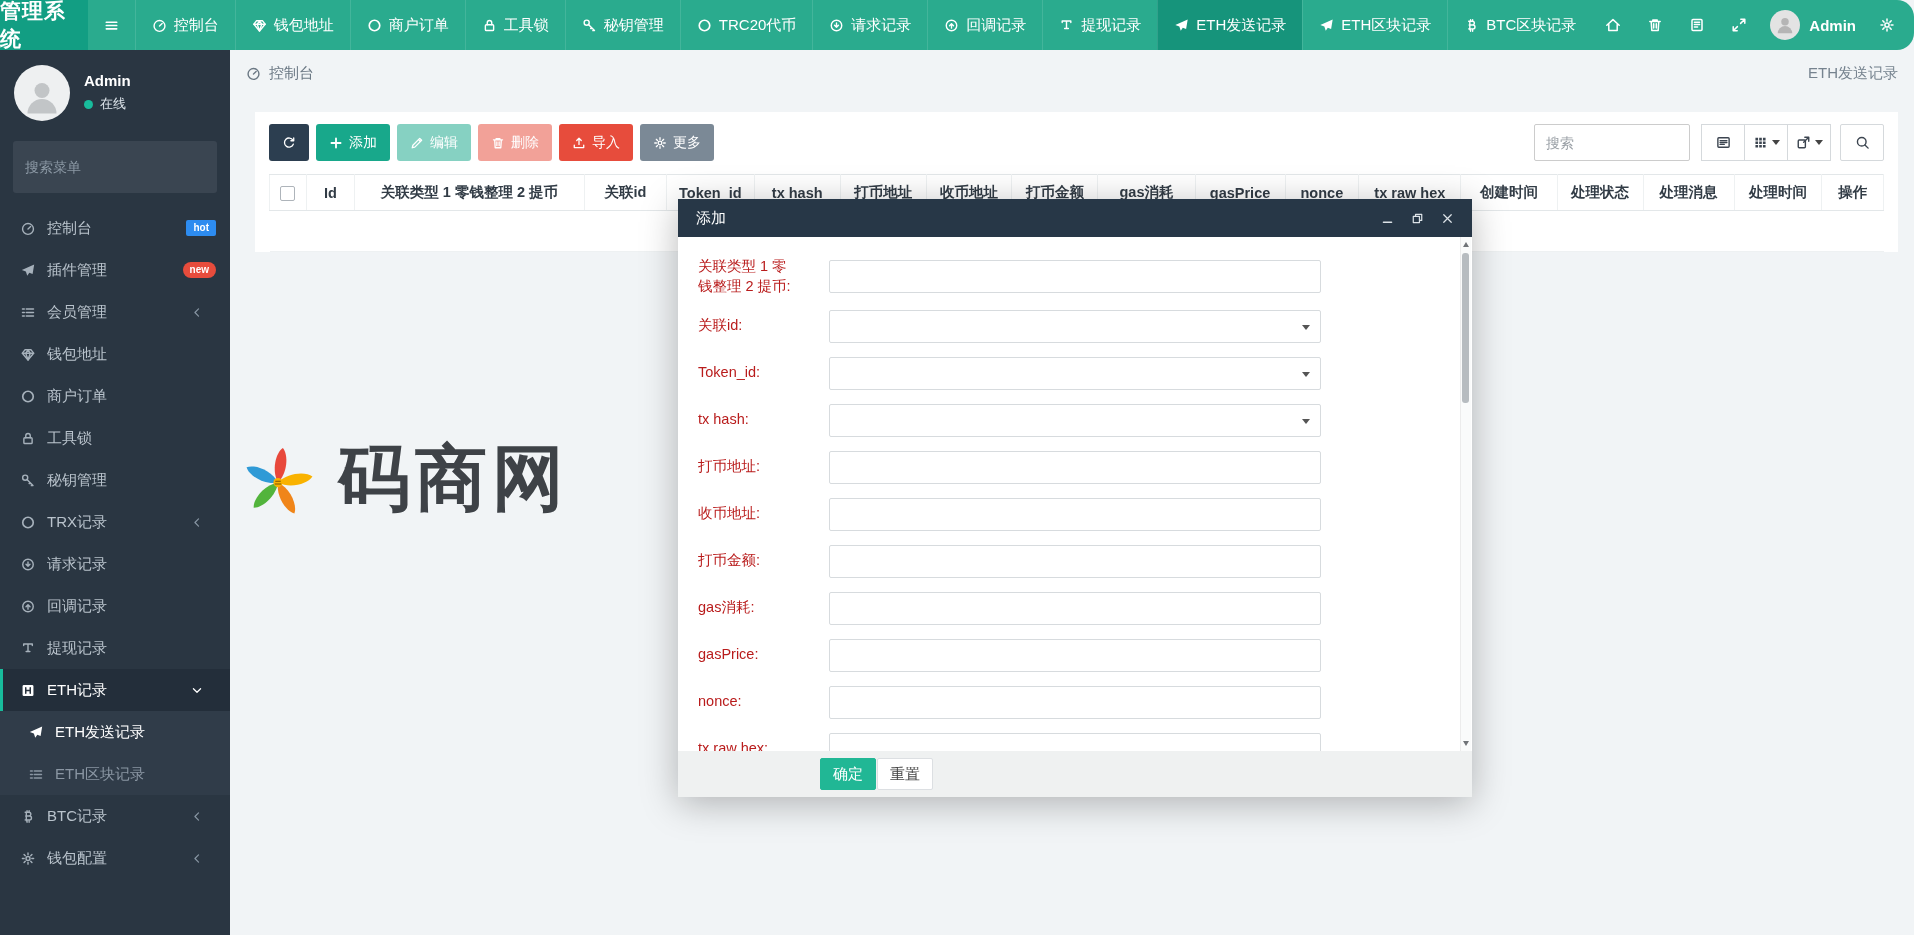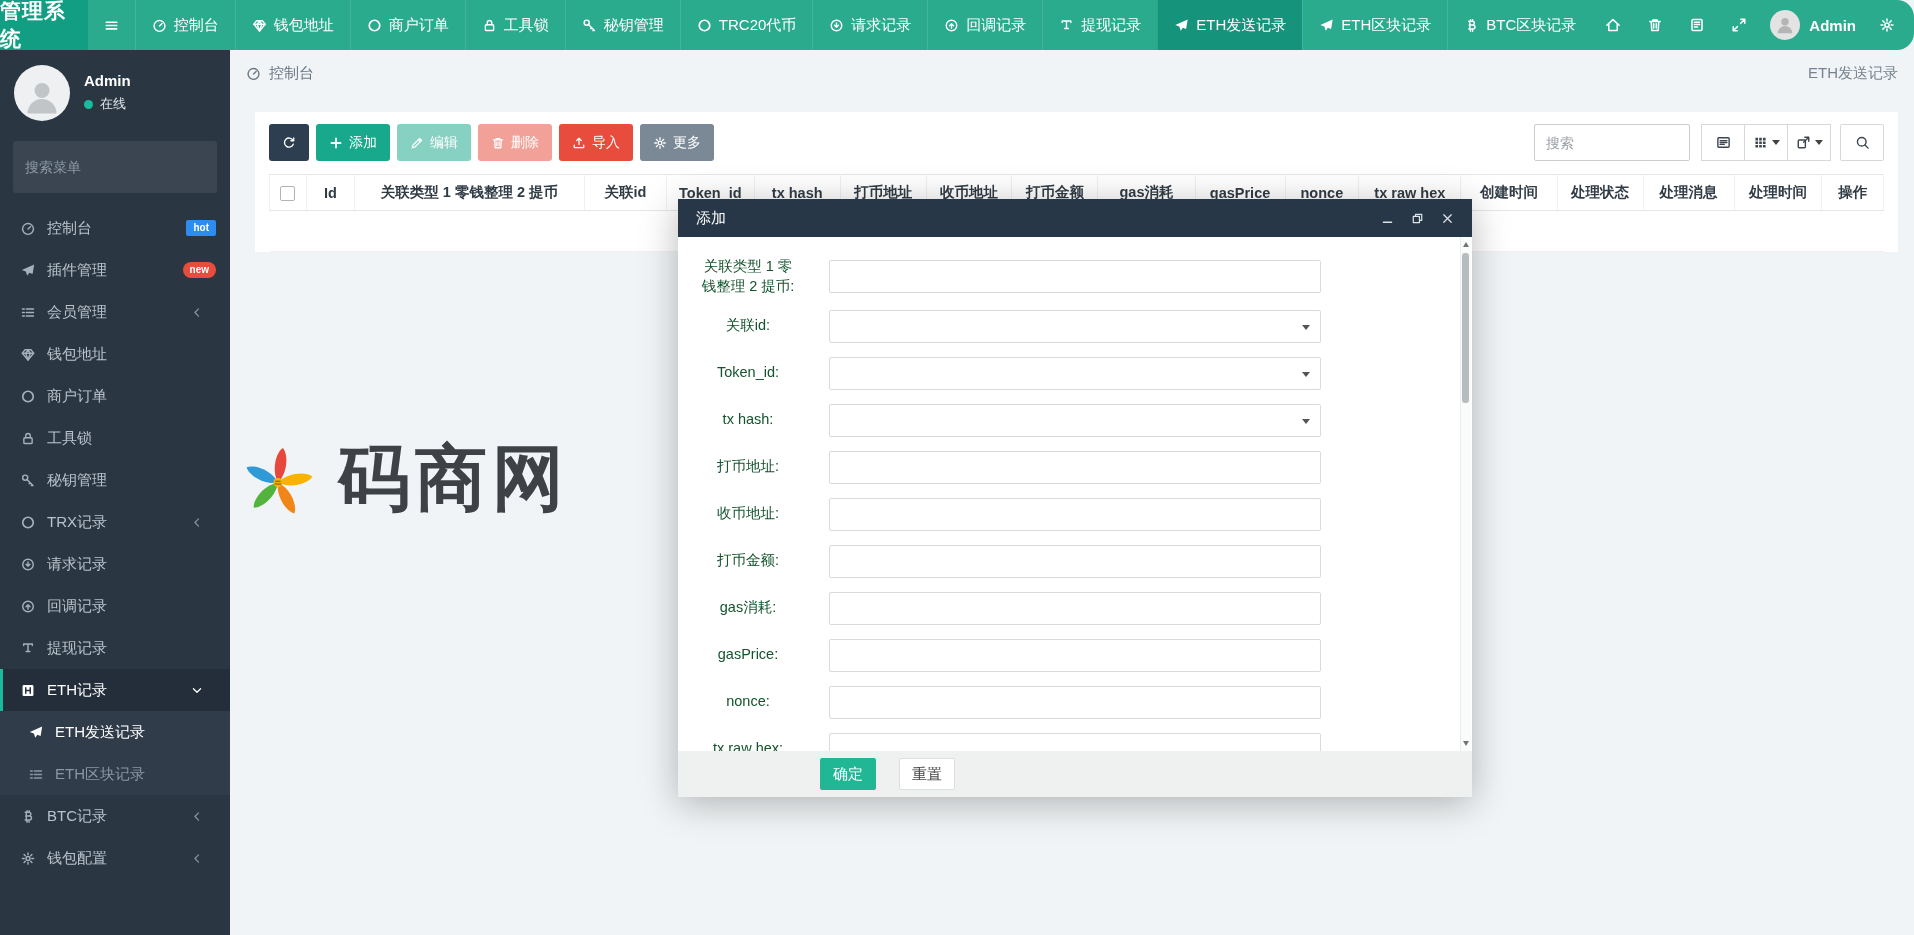--- a/index.html
+++ b/index.html
@@ -105,40 +105,40 @@
 
   
   .modal { position:absolute; left:678px; top:199px; width:794px; height:598px; background:#fff;
            z-index:50; box-shadow:0 6px 35px rgba(0,0,0,.28); display:flex; flex-direction:column; }
   .m-title { height:38px; background:#273747; color:#fff; display:flex; align-items:center;
              padding:0 18px; font-size:15px; }
   .m-ctrl { margin-left:auto; display:flex; align-items:center; }
   .m-ctrl .mbtn { color:#dde3e8; font-size:13px; margin-left:17px; cursor:pointer; display:inline-flex; }
   .m-body { flex:1; position:relative; overflow:hidden; padding:20px 24px 0 20px; }
   .f-row { display:flex; align-items:center; margin-bottom:13px; min-height:34px; }
-  .f-label { width:100px; margin-right:31px; text-align:center; color:#14532d; font-size:14.5px; line-height:1.35; }
+  .f-label { width:100px; margin-right:31px; text-align:left; color:#b91c1c; font-size:14.5px; line-height:1.35; }
   .f-ctl { width:492px; height:33px; border:1px solid #d7dbde; border-radius:2px; background:#fff;
            position:relative; }
   input.f-ctl { outline:none; padding:0 10px; font-size:14px; font-family:inherit; color:#333; }
   .f-ctl .caret { position:absolute; right:10px; top:14px; width:0; height:0;
                   border-left:4.5px solid transparent; border-right:4.5px solid transparent;
                   border-top:5.5px solid #555; }
   .m-scroll { position:absolute; right:1px; top:0; bottom:0; width:11px; background:#fafbfb;
               border-left:1px solid #ececec; }
   .m-scroll .arr { position:absolute; left:2px; width:0; height:0; border-left:3.5px solid transparent;
                    border-right:3.5px solid transparent; }
   .m-scroll .arr.up { top:5px; border-bottom:5px solid #707478; }
   .m-scroll .arr.down { bottom:5px; border-top:5px solid #707478; }
   .m-scroll .thumb { position:absolute; left:1px; top:16px; width:7px; height:150px; background:#b7bcc0;
                      border-radius:3px; cursor:pointer; }
   .m-foot { height:46px; background:#eff1f1; display:flex; align-items:center; padding-left:142px; }
   .m-foot button { height:32px; padding:0 12px; font-size:15px; border-radius:2px; cursor:pointer;
                    font-family:inherit; }
   .btn-ok { background:#21b795; border:1px solid #21b795; color:#fff; }
-  .btn-reset { background:#fff; border:1px solid #dcdfe2; color:#444; margin-left:23px; }
+  .btn-reset { background:#fff; border:1px solid #dcdfe2; color:#444; margin-left:1px; }
 </style>
 </head>
 <body>
 
 <div class="navbar">
   <div class="brand">管理系统</div>
   <div class="nav-items" id="navItems">
       <div class="nav-item">
         <span class="ic" style="margin-right: 0px;">
           <svg viewBox="0 0 16 16">

